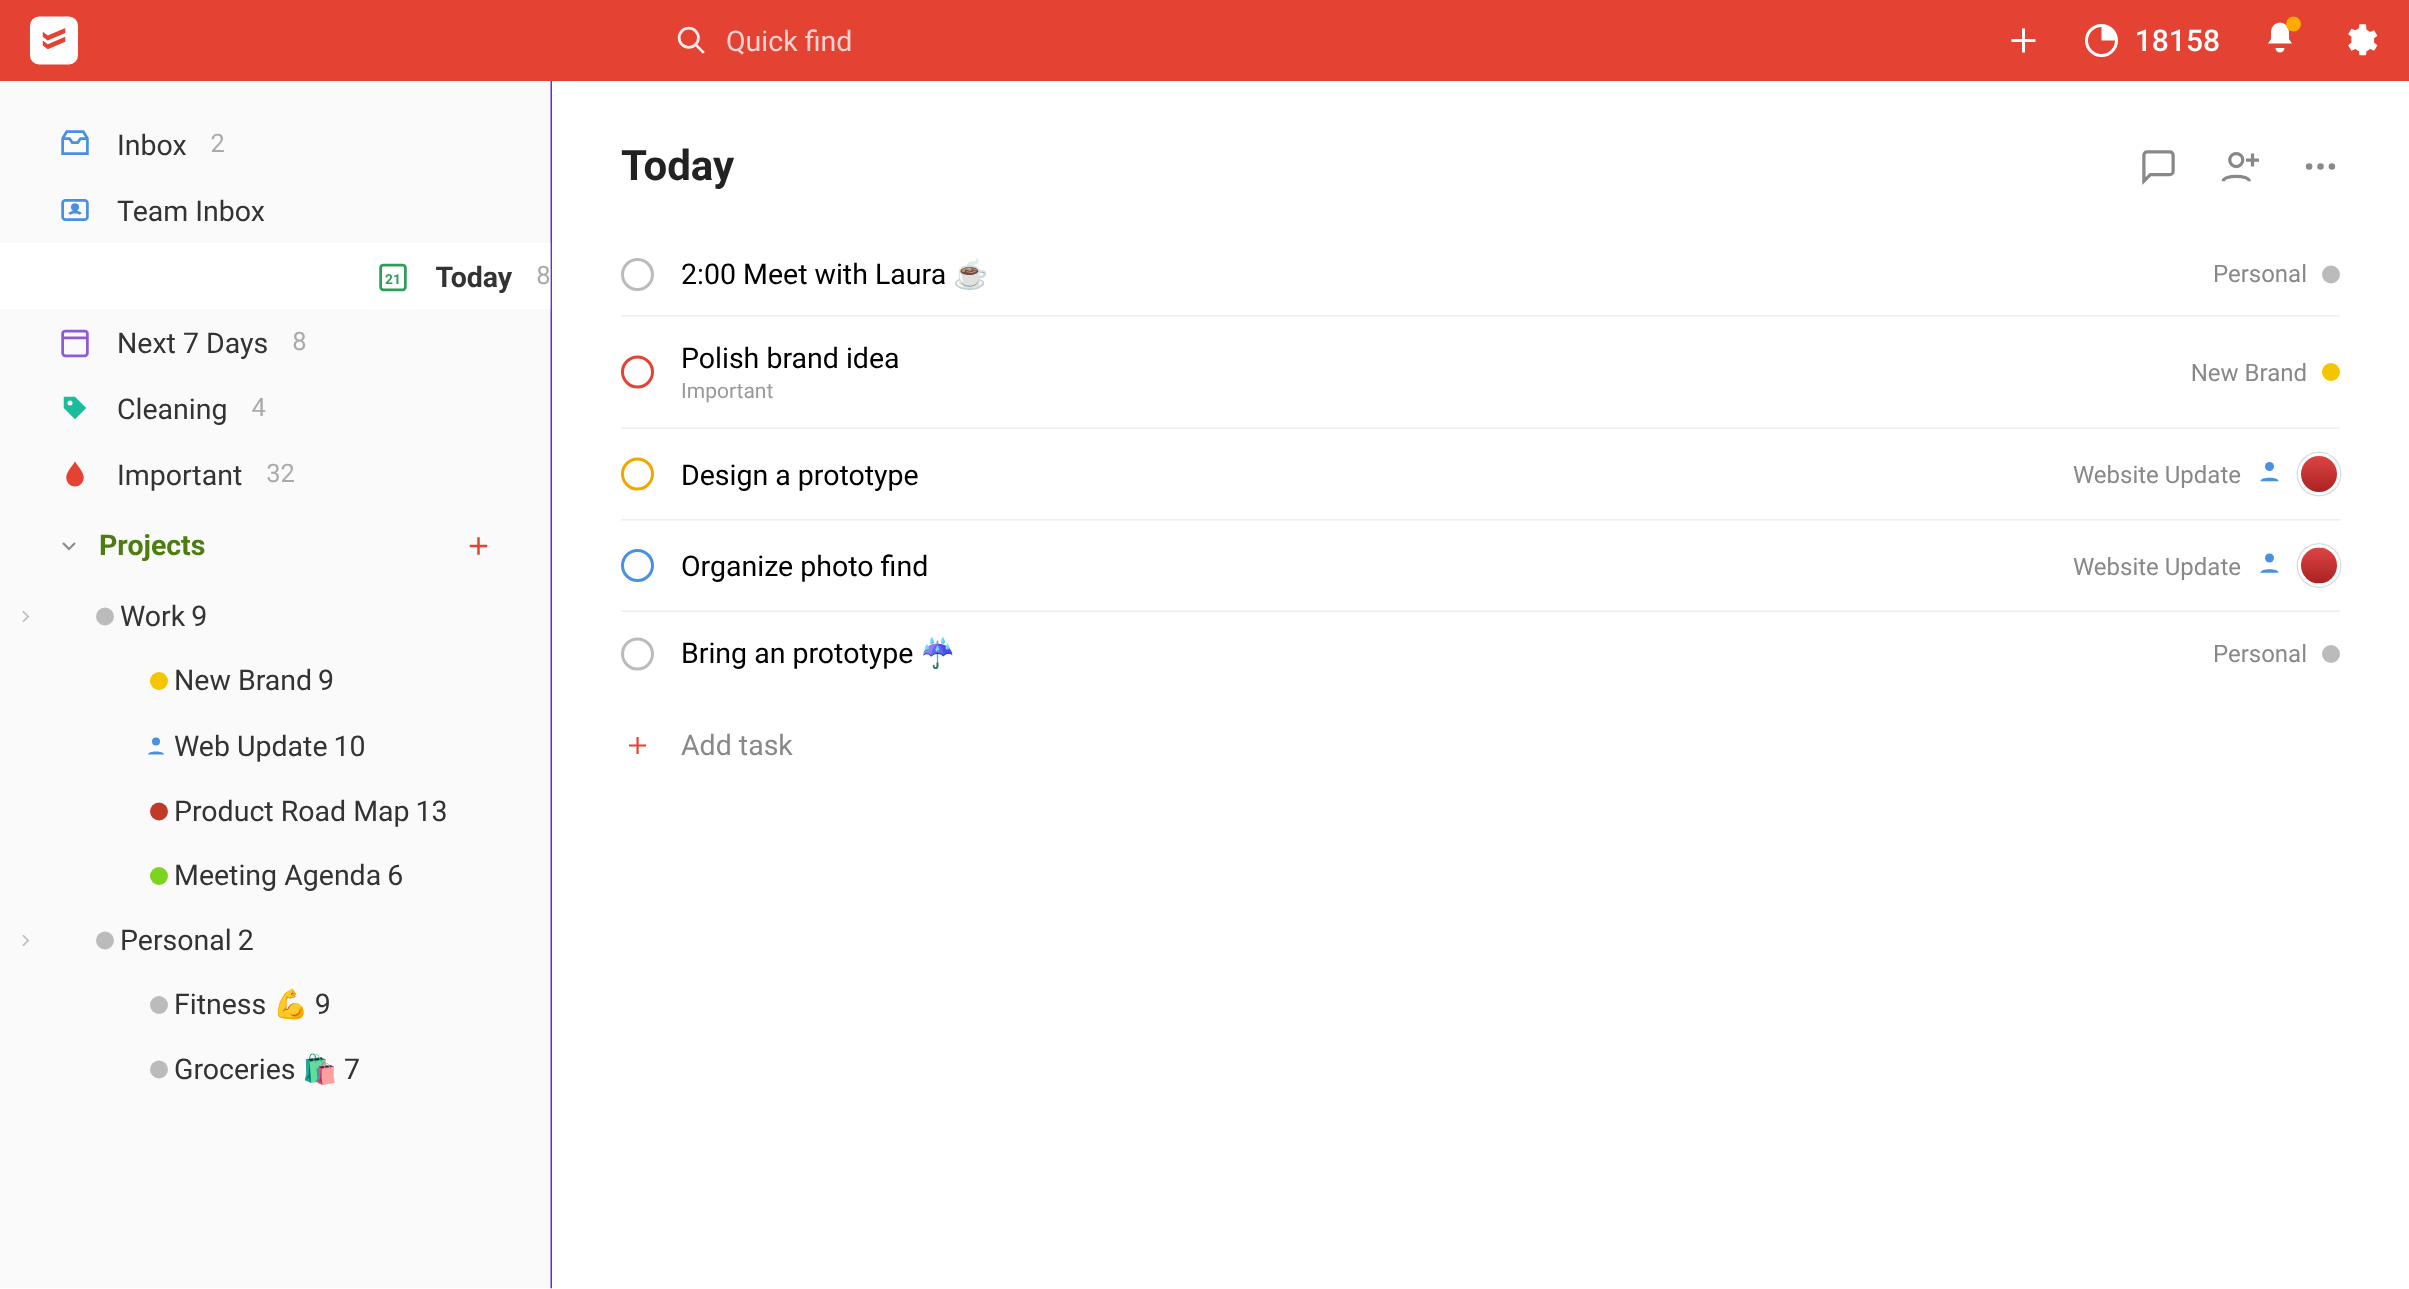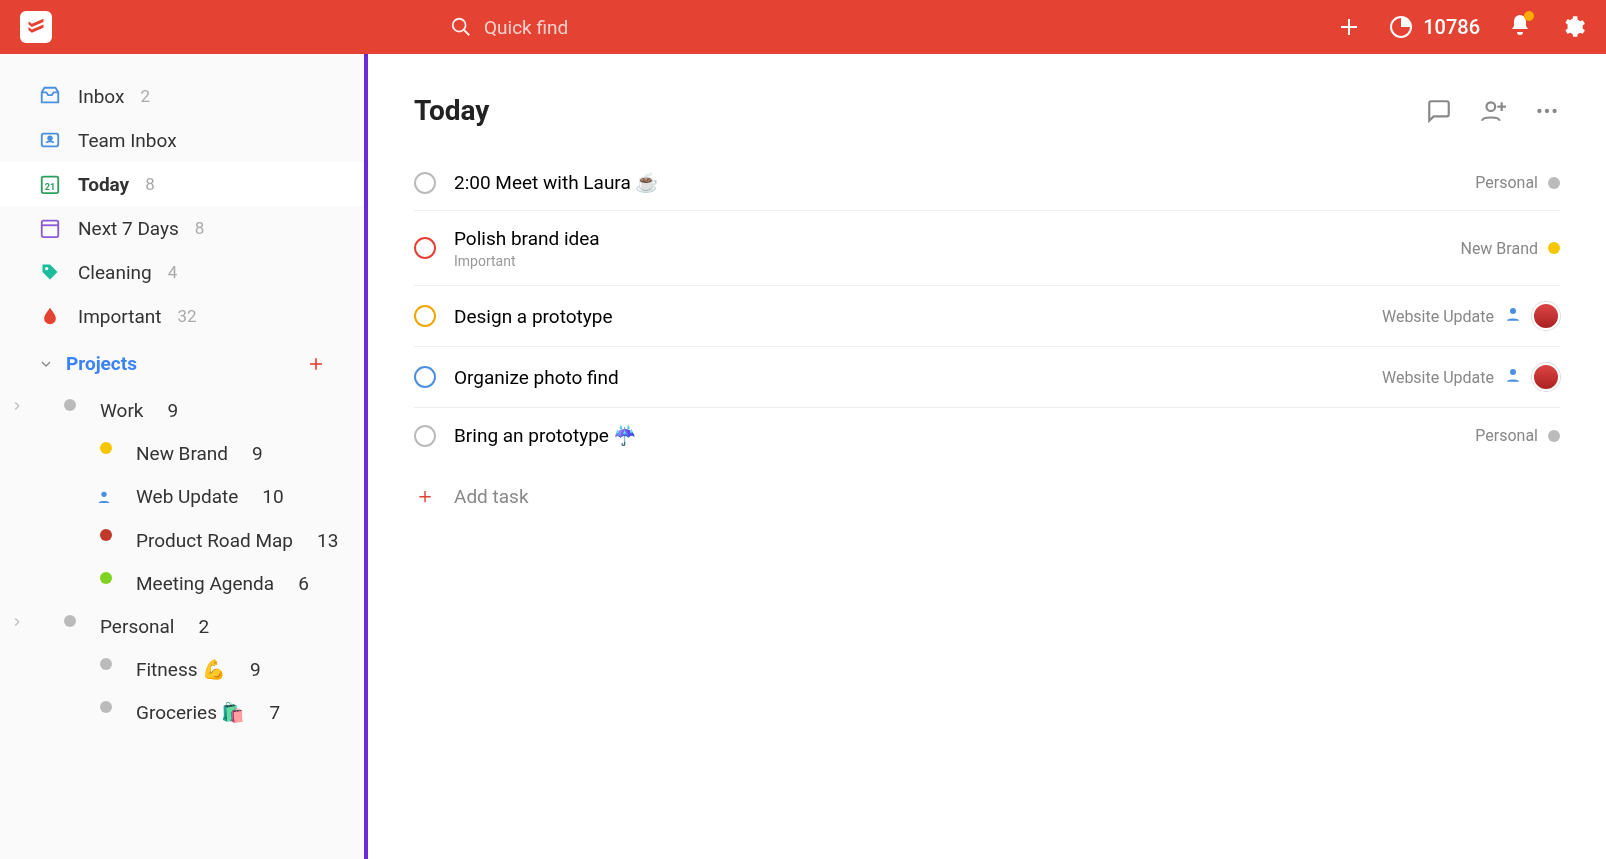--- a/index.html
+++ b/index.html
@@ -8,28 +8,28 @@
   .topbar-left { display: flex; align-items: center; gap: 38px; flex: 1; }
   .logo-box { width: 32px; height: 32px; background: #fff; border-radius: 6px; display: flex; align-items: center; justify-content: center; }
   .search { display: flex; align-items: center; gap: 12px; margin-left: 360px; color: #fff; opacity: .9; font-size: 19px; }
   .search input { background: transparent; border: none; outline: none; color: #000000; font-size: 19px; width: 300px; }
   .search input::placeholder { color: #fff; opacity: .85; }
   .topbar-right { display: flex; align-items: center; gap: 28px; color: #fff; }
   .karma { display: flex; align-items: center; gap: 10px; font-size: 20px; font-weight: 500; }
   .bell-wrap { position: relative; }
   .bell-dot { position: absolute; top: -2px; right: -2px; width: 10px; height: 10px; border-radius: 50%; background: #FFAA00; }
   .layout { display: flex; height: calc(100% - 54px); }
-  .sidebar { width: 368px; background: #fafafa; border-right: 4px solid #6d28d9; padding-top: 20px; overflow-y: auto; }
+  .sidebar { width: 368px; background: #fafafa; border-right: 1px solid #6d28d9; padding-top: 20px; overflow-y: auto; }
   .side-item { display: flex; align-items: center; gap: 16px; padding: 10px 0 10px 38px; font-size: 19px; color: #333; cursor: pointer; position: relative; }
-  .side-item.active { font-weight: 700; background: #fff; }
+  .side-item.active { font-weight: 700; background: #fff; justify-content: flex-end; }
   .side-item .count { color: #aaa; font-size: 17px; font-weight: 400; }
   .side-icon { width: 24px; height: 24px; display: flex; align-items: center; justify-content: center; flex-shrink: 0; }
-  .section-header { display: flex; align-items: center; padding: 14px 38px; font-size: 19px; font-weight: 700; color: #3b82f6; justify-content: space-between; }
+  .section-header { display: flex; align-items: center; padding: 14px 38px; font-size: 19px; font-weight: 700; color: #4d7c0f; justify-content: space-between; }
   .section-header .chev { margin-right: 12px; }
-  .project-row { display: flex; align-items: flex-start; gap: 24px; padding: 10px 0 10px 38px; font-size: 19px; color: #333; cursor: pointer; position: relative; }
+  .project-row { display: flex; align-items: center; gap: 4px; padding: 10px 0 10px 38px; font-size: 19px; color: #333; cursor: pointer; position: relative; }
   .project-row.sub { padding-left: 64px; }
   .project-row.subsub { padding-left: 100px; }
   .proj-dot { width: 12px; height: 12px; border-radius: 50%; flex-shrink: 0; }
   .proj-chev { position: absolute; left: 10px; color: #ccc; }
   .main { flex: 1; padding: 40px 46px; overflow-y: auto; }
   .main-header { display: flex; align-items: center; justify-content: space-between; margin-bottom: 28px; }
   .main-title { font-size: 28px; font-weight: 700; color: #222; }
   .main-actions { display: flex; align-items: center; gap: 28px; color: #888; }
   .task-row { display: flex; align-items: center; padding: 16px 0; border-bottom: 1px solid #eee; gap: 18px; }
   .task-row:last-of-type { border-bottom: none; }
@@ -65,21 +65,21 @@
   <div class="topbar-right">
     <svg width="24" height="24" viewBox="0 0 24 24" fill="none" stroke="white" stroke-width="2">
         <line x1="12" y1="4" x2="12" y2="20"></line>
         <line x1="4" y1="12" x2="20" y2="12"></line>
       </svg>
     <div class="karma">
       <svg width="24" height="24" viewBox="0 0 24 24" fill="none" stroke="white" stroke-width="2">
           <circle cx="12" cy="12" r="10"></circle>
           <path fill="white" stroke="none" d="M12 2 A10 10 0 0 1 22 12 L12 12 Z"></path>
         </svg>
-      <span>10786</span>
+      <span>18158</span>
     </div>
     <div class="bell-wrap">
       <svg width="24" height="24" viewBox="0 0 24 24" fill="white">
           <path d="M12 2a6 6 0 0 0-6 6v5l-2 3h16l-2-3V8a6 6 0 0 0-6-6zm0 20a3 3 0 0 0 3-3H9a3 3 0 0 0 3 3z"></path>
         </svg>
       <div class="bell-dot"></div>
     </div>
     <svg width="26" height="26" viewBox="0 0 24 24" fill="white">
         <path d="M12 8a4 4 0 1 0 0 8 4 4 0 0 0 0-8zm9 4a7.5 7.5 0 0 0-.1-1.3l2.1-1.6-2-3.4-2.5 1a7.4 7.4 0 0 0-2.2-1.3L16 2h-4l-.3 2.4a7.4 7.4 0 0 0-2.2 1.3l-2.5-1-2 3.4 2.1 1.6A7.5 7.5 0 0 0 7 12c0 .4 0 .9.1 1.3L5 14.9l2 3.4 2.5-1c.7.5 1.4 1 2.2 1.3L12 21h4l.3-2.4c.8-.3 1.5-.8 2.2-1.3l2.5 1 2-3.4-2.1-1.6c.1-.4.1-.9.1-1.3z"></path>
       </svg>

